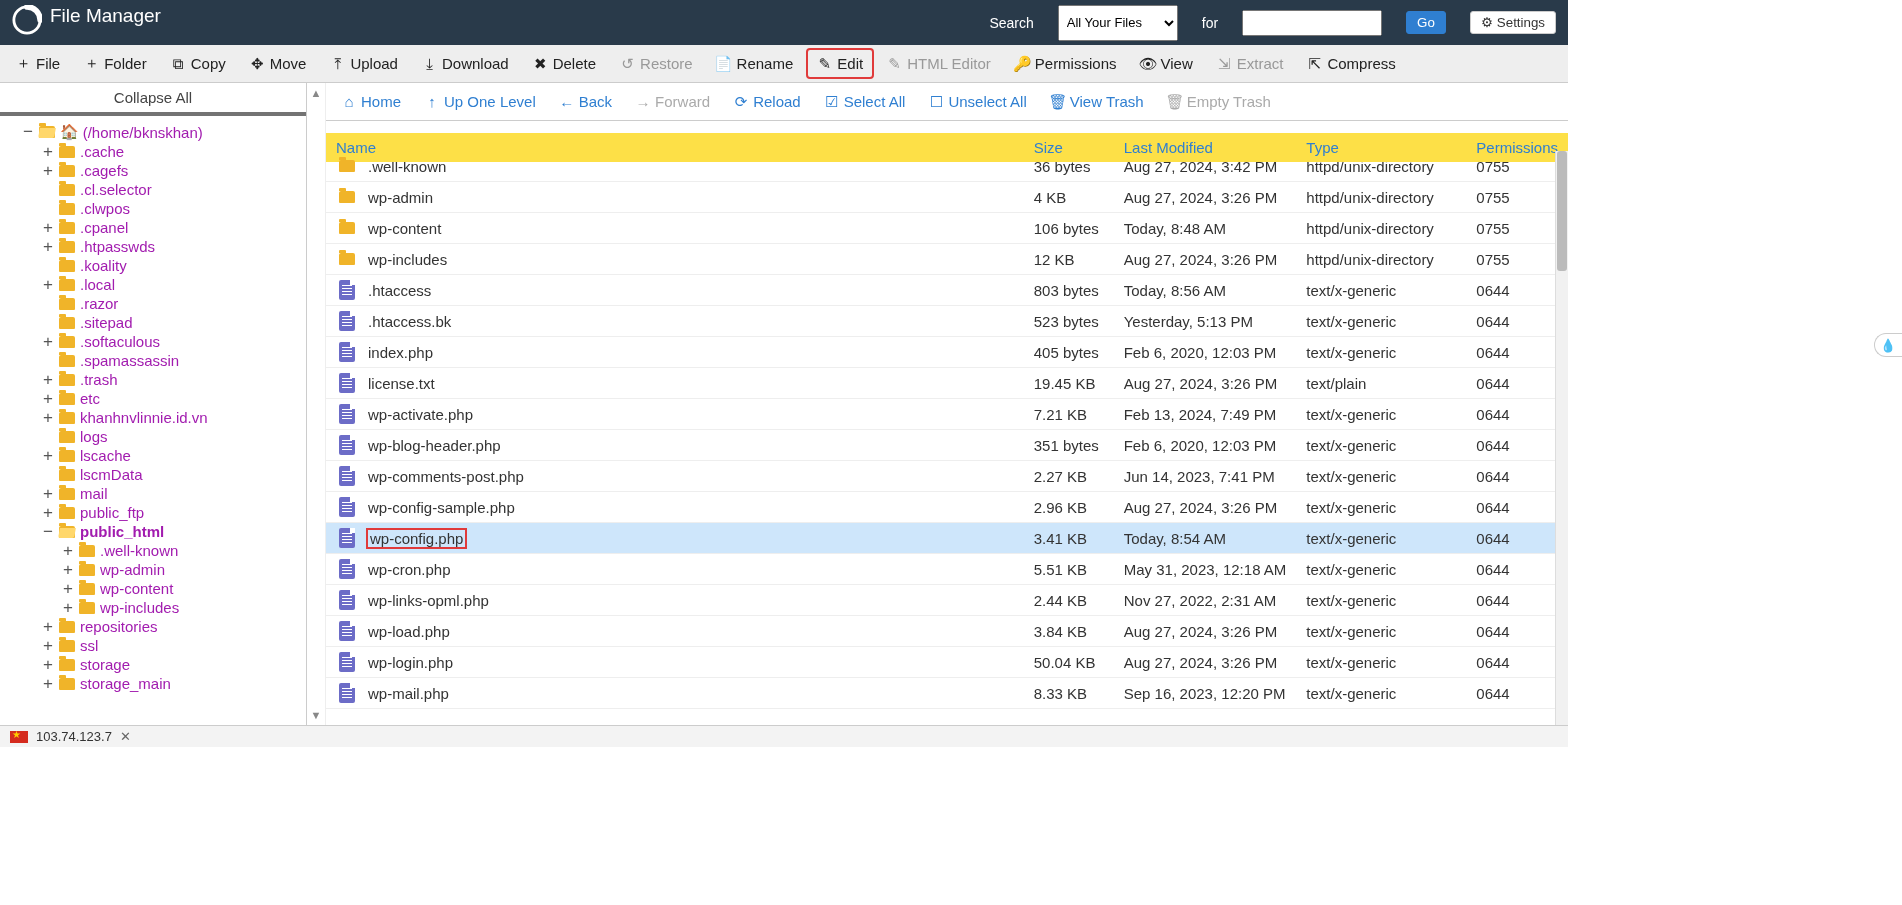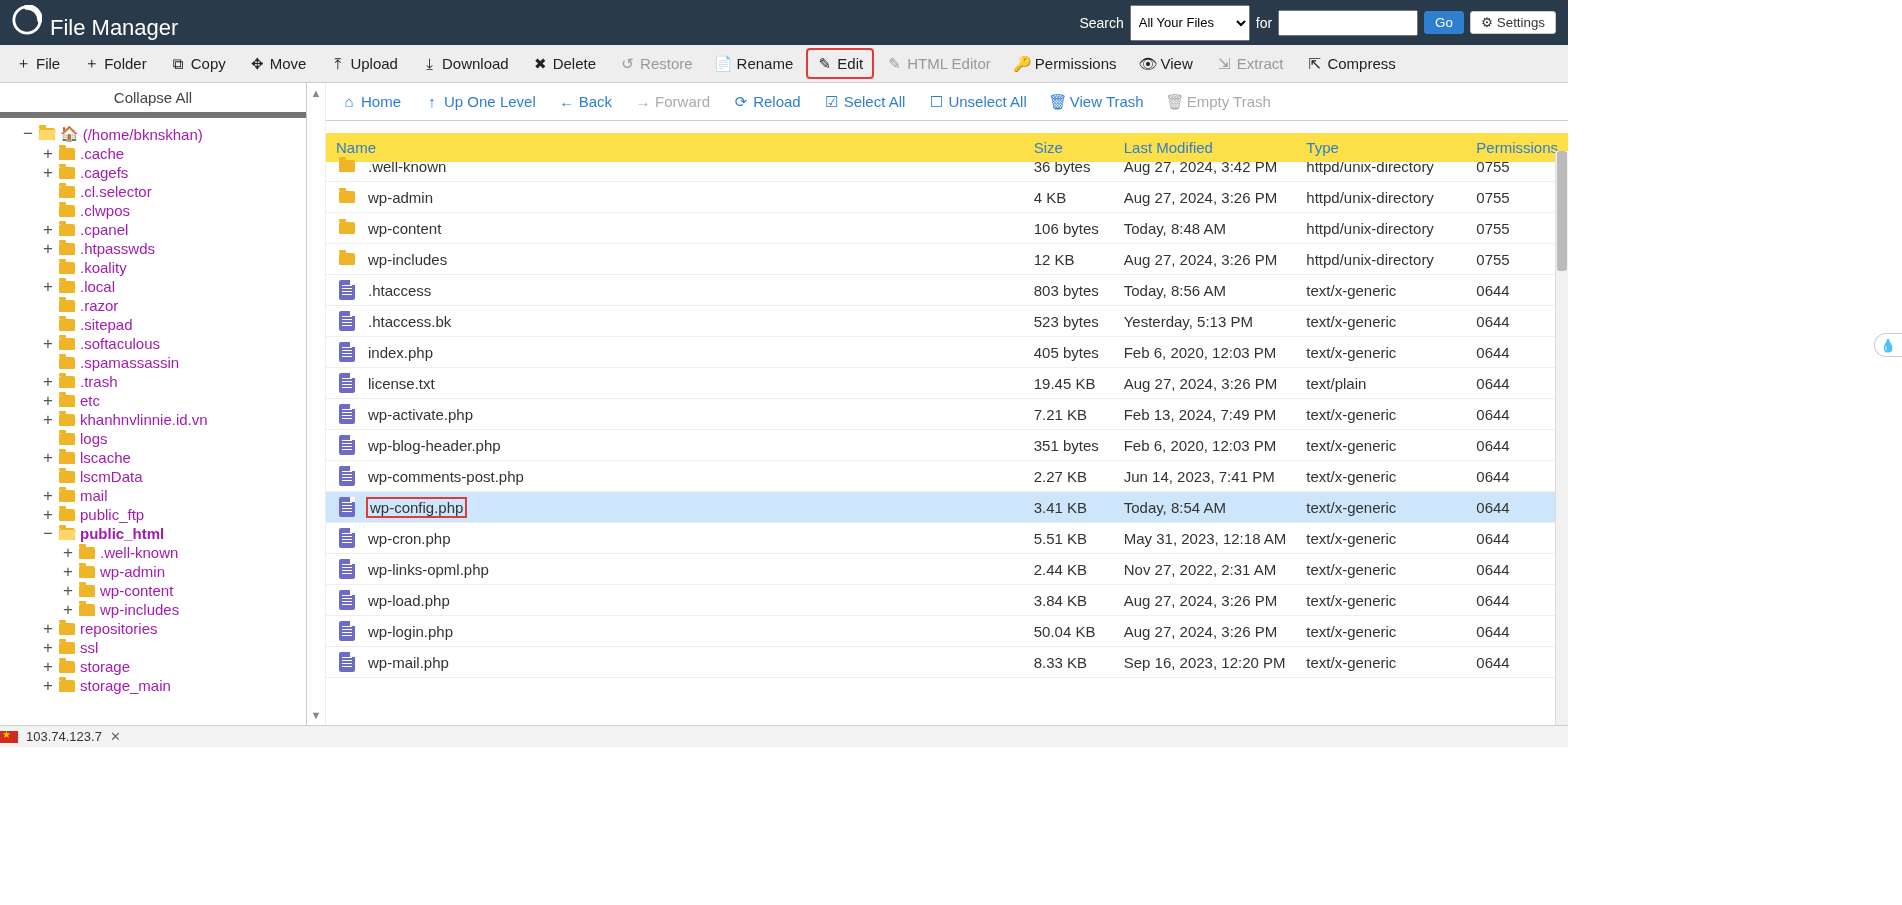--- a/index.html
+++ b/index.html
@@ -14,24 +14,24 @@
 }
 
 .header {
   display: flex;
   align-items: center;
   background: #293a4a;
   color: #fff;
   height: 45px;
   padding: 0 12px;
 }
-.logo { display: flex; align-items: flex-end; gap: 8px; font-size: 22px; }
+.logo { display: flex; align-items: flex-start; gap: 8px; font-size: 19px; }
 .logo svg { width: 30px; height: 30px; }
 .header-spacer { flex: 1; }
-.search-area { display: flex; align-items: center; gap: 6px; font-size: 14px; }
+.search-area { display: flex; align-items: center; gap: 24px; font-size: 14px; }
 .search-area select {
   height: 36px; width: 120px; font-size: 13px; padding: 0 4px;
 }
 .search-area input[type="text"] {
   height: 26px; width: 140px; padding: 0 6px;
 }
 .btn-go {
   background: #2f7fd1; color: #fff; border: 1px solid #2f7fd1;
   padding: 3px 10px; border-radius: 3px; cursor: pointer;
 }
@@ -54,21 +54,21 @@
 .tbtn.highlight { outline: 2px solid #e03a3a; outline-offset: -1px; }
 .ticon { width: 15px; height: 15px; display: inline-flex; align-items:center;justify-content:center; }
 
 .main { display: flex; height: calc(100% - 45px - 38px - 22px); }
 .sidebar {
   width: 307px; border-right: 1px solid #ccc;
   display: flex; flex-direction: column; overflow: hidden;
 }
 .collapse-all {
   text-align: center; padding: 6px; font-size: 15px; color: #444; cursor: pointer;
-  border-bottom: 6px solid #737373;
+  border-bottom: 4px solid #737373;
 }
 .tree { overflow-y: auto; padding: 6px 0; font-size: 15px; flex:1;}
 .tree-row {
   display: flex; align-items: center; gap: 4px; padding: 1px 0;
   cursor: pointer; white-space: nowrap;
 }
 .tree-expand { width: 12px; text-align: center; color: #555; font-size:17px; line-height:12px;}
 .tree-folder-icon { width: 18px; height: 14px; display:inline-flex;align-items:center;justify-content:center;}
 .tree-label { color: #a21caf; }
 .tree-label.bold { font-weight: 700; }
@@ -128,21 +128,21 @@
   content:"";position:absolute;top:5px;left:3px;right:3px;height:10px;
   background:repeating-linear-gradient(#fff 0 1px, transparent 1px 3px);
 }
 .file-shape.htmlglobe::after {
   content:"";position:absolute;bottom:-2px;right:-2px;width:10px;height:10px;border-radius:50%;background:#2f9fd1;
 }
 
 .footer-bar {
   display:flex;align-items:center;gap:8px;
   height:22px;background:#f3f3f3;border-top:1px solid #ccc;
-  padding:0 0;font-size:13px;color:#333;
+  padding:0 10px;font-size:13px;color:#333;
   position:relative;
 }
 .flag { width:18px;height:12px;background:#d52b1e;display:inline-block;position:relative;}
 .flag::after{content:"★";color:#ffcd00;position:absolute;left:2px;top:-2px;font-size:10px;}
 .close-x { color:#666;cursor:pointer;}
 
 .table-scroll {
   position:absolute;right:0;top:30px;bottom:0;width:13px;background:#f1f1f1;border-left:1px solid #ddd;
 }
 .table-scroll .thumb { position:absolute;left:1px;right:1px;top:0;height:120px;background:#bbb;border-radius:3px;}
@@ -666,20 +666,34 @@
                     <span class="file-shape lines"></span>
                   </span>
                   <span class="fname-text">wp-comments-post.php</span>
                 </div>
               </td>
               <td>2.27 KB</td>
               <td>Jun 14, 2023, 7:41 PM</td>
               <td>text/x-generic</td>
               <td>0644</td>
             </tr>
+            <tr>
+              <td>
+                <div class="fname-cell">
+                  <span class="fic">
+                    <span class="file-shape lines"></span>
+                  </span>
+                  <span class="fname-text">wp-config-sample.php</span>
+                </div>
+              </td>
+              <td>2.96 KB</td>
+              <td>Aug 27, 2024, 3:26 PM</td>
+              <td>text/x-generic</td>
+              <td>0644</td>
+            </tr>
             <tr class="selected">
               <td>
                 <div class="fname-cell">
                   <span class="fic">
                     <span class="file-shape lines"></span>
                   </span>
                   <span class="fname-text highlight">wp-config.php</span>
                 </div>
               </td>
               <td>3.41 KB</td>

